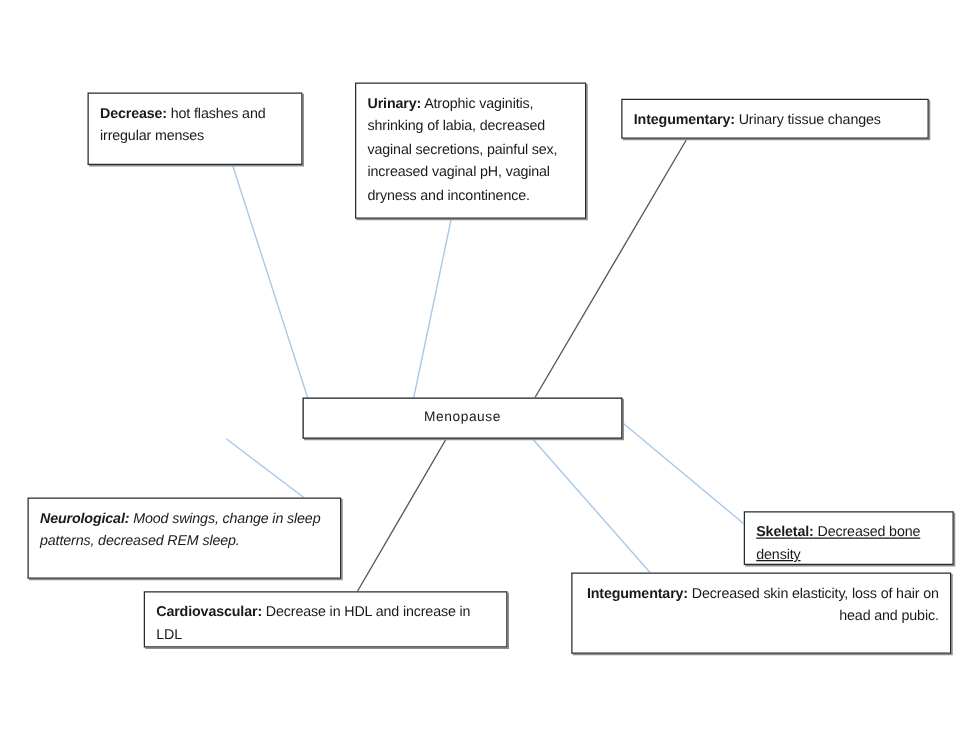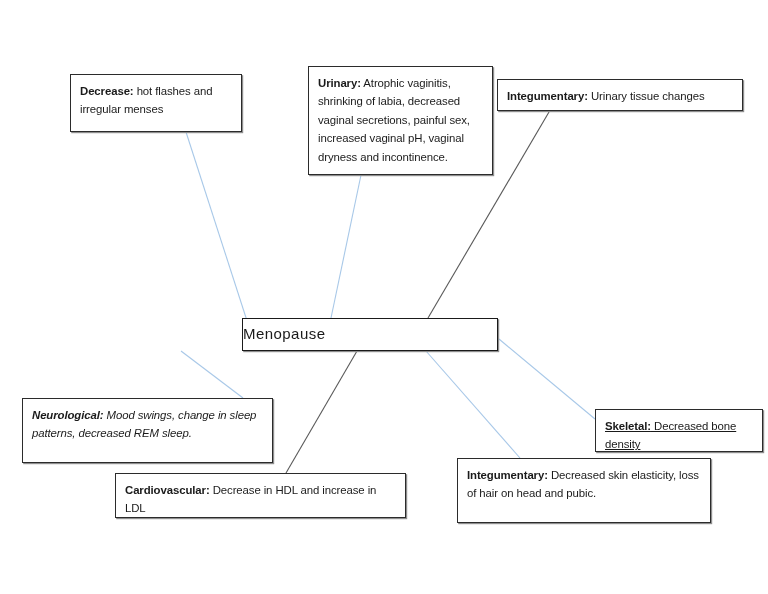--- a/index.html
+++ b/index.html
@@ -42,34 +42,35 @@
     letter-spacing: -0.1px;
     z-index: 3;
   }
   .node .cat {
     font-weight: bold;
   }
   .node.center {
     padding: 0;
     display: flex;
     align-items: center;
-    font-size: 15px;
+    justify-content: center;
+    font-size: 11px;
     letter-spacing: 0.45px;
     border: 1.4px solid #1a1a1a;
   }
 
   
   #node-endocrine      { left: 70px;  top: 74px;  width: 172px; height: 58px; }
-  #node-urinary        { left: 284px; top: 66px;  width: 185px; height: 109px; margin-left: 24px; }
+  #node-urinary        { left: 284px; top: 66px;  width: 185px; height: 109px; }
   #node-reproductive   { left: 497px; top: 79px;  width: 246px; height: 32px; }
   #node-menopause      { left: 242px; top: 318px; width: 256px; height: 33px; }
   #node-neurological   { left: 22px;  top: 398px; width: 251px; height: 65px; font-style: italic; }
   #node-skeletal       { left: 595px; top: 409px; width: 168px; height: 43px; text-decoration: underline; }
   #node-cardiovascular { left: 115px; top: 473px; width: 291px; height: 45px; }
-  #node-integumentary  { left: 457px; top: 458px; width: 254px; height: 65px; }
+  #node-integumentary  { left: 457px; top: 458px; width: 304px; height: 65px; text-align: right; }
 </style>
 </head>
 <body>
 
 <div id="canvas">
 
   <svg id="connectors" viewBox="0 0 768 594" width="768" height="594">
     <line x1="186" y1="132" x2="249" y2="327" stroke="#a8c8e8" stroke-width="1.1"></line>
     <line x1="361" y1="175" x2="331" y2="318" stroke="#a8c8e8" stroke-width="1.1"></line>
     <line x1="549" y1="112" x2="428" y2="318" stroke="#595959" stroke-width="1.1"></line>

